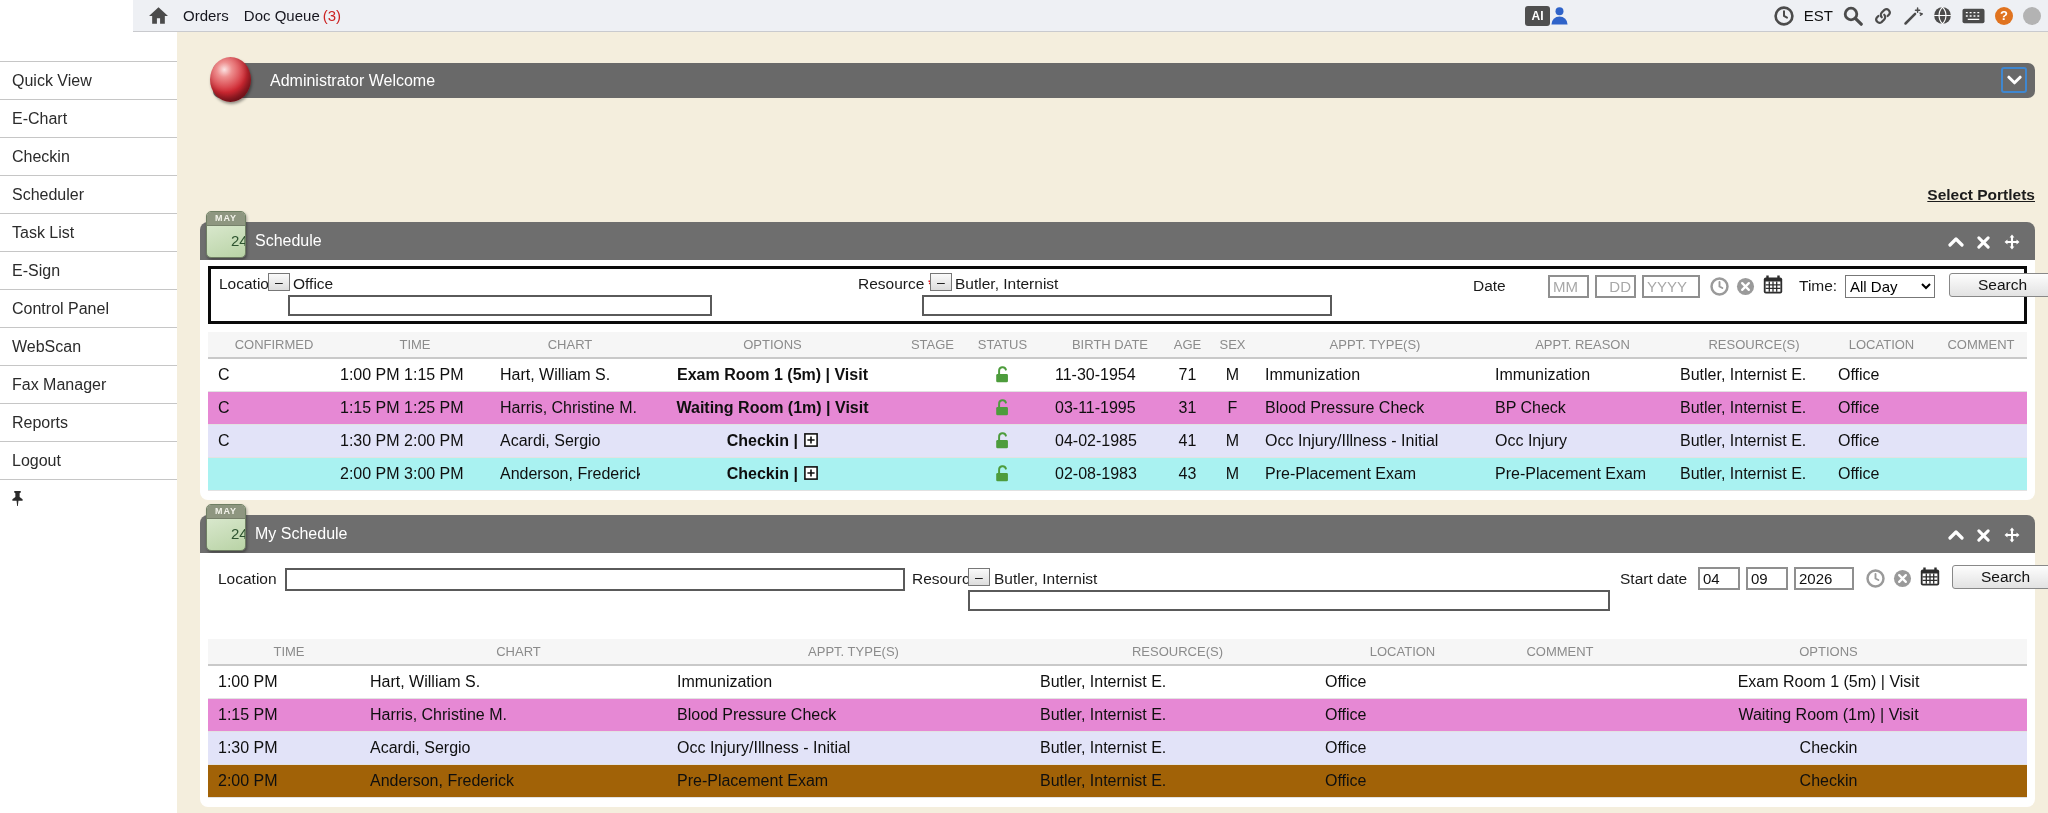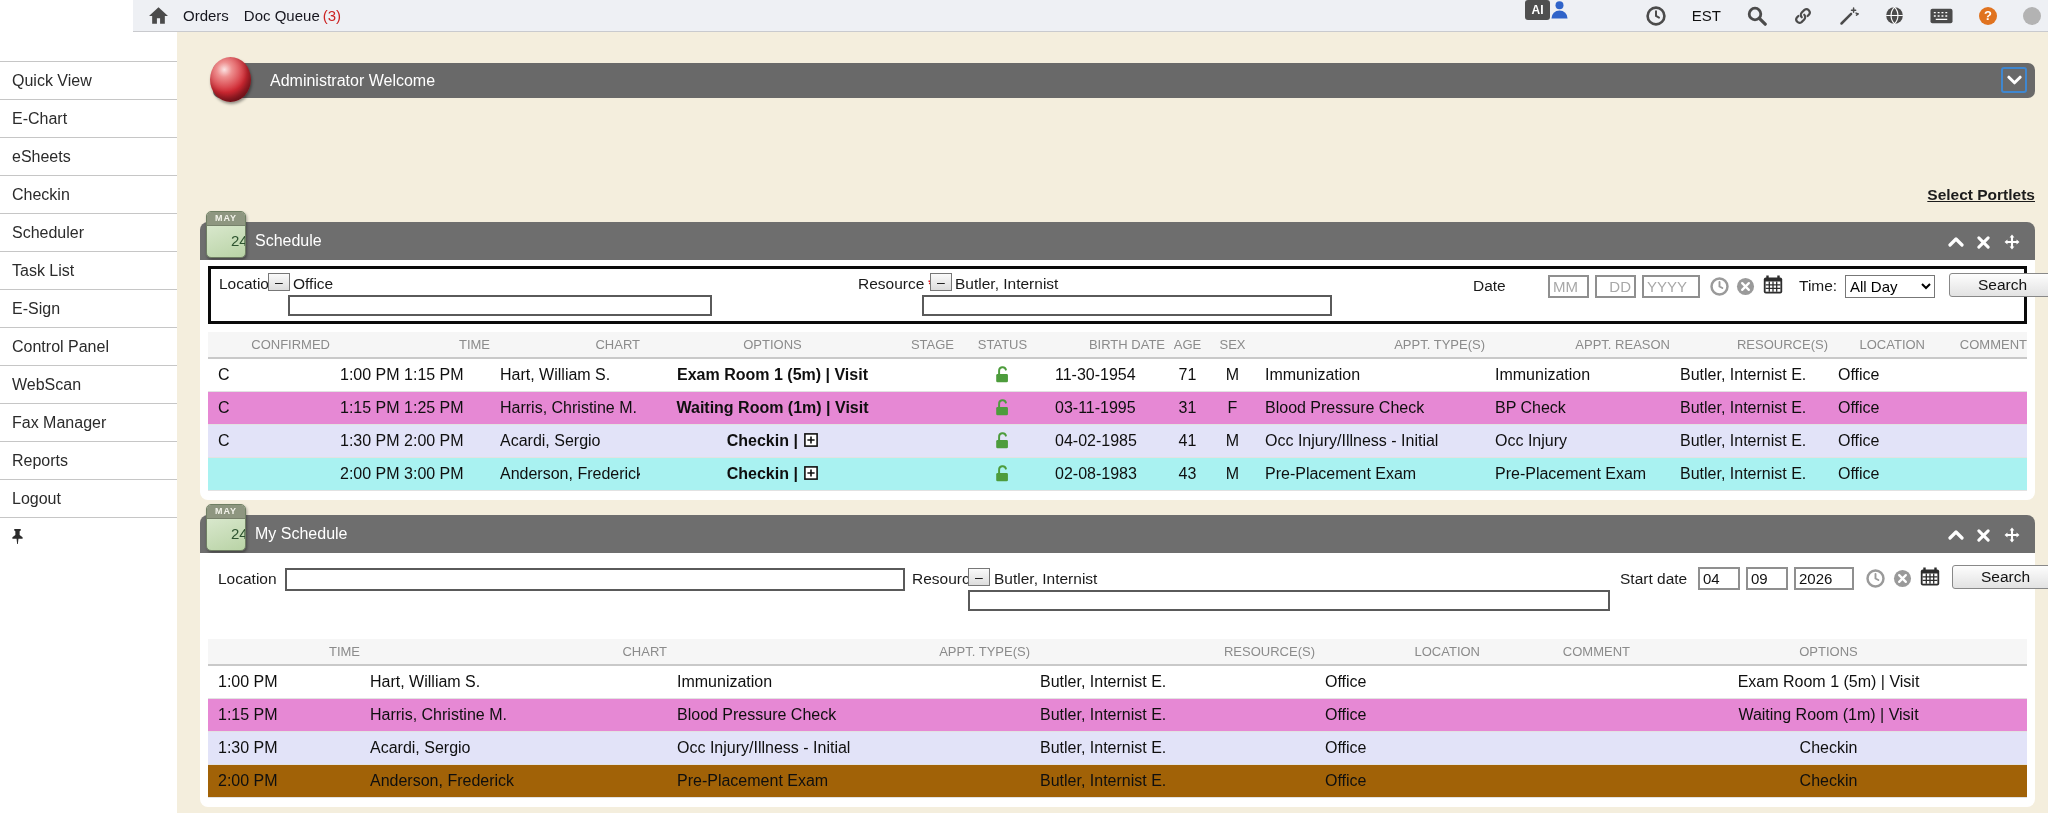--- a/index.html
+++ b/index.html
@@ -10,24 +10,24 @@
   .logo{height:61px;}
   .side-item{height:37px;border-top:1px solid #c6c6c6;display:flex;align-items:center;padding-left:12px;
              font-size:16px;color:#2b2b2b;cursor:pointer;background:#fff;}
   .pin-row{height:37px;border-top:1px solid #c6c6c6;display:flex;align-items:center;padding-left:11px;cursor:pointer;}
 
   
   .topbar{position:absolute;left:133px;top:0;right:0;height:31px;background:#eef0f4;border-bottom:1px solid #c9cace;z-index:3;}
   .tb-left{position:absolute;left:16px;top:0;height:31px;display:flex;align-items:center;gap:15px;}
   .tb-link{font-size:15px;color:#16161e;cursor:pointer;white-space:nowrap;}
   .red{color:#cc2222;margin-left:3px;}
-  .tb-mid{position:absolute;left:1392px;top:0;height:31px;display:flex;align-items:flex-start;}
+  .tb-mid{position:absolute;left:1392px;top:0;height:31px;display:flex;align-items:center;}
   .ai-badge{width:25px;height:20px;background:#4f4f4f;border-radius:3px;color:#fff;font-weight:bold;
             font-size:12px;display:flex;align-items:center;justify-content:center;cursor:pointer;}
-  .tb-right{position:absolute;right:7px;top:0;height:31px;display:flex;align-items:center;gap:26px;}
+  .tb-right{position:absolute;right:7px;top:0;height:31px;display:flex;align-items:center;gap:10px;}
   .tz{font-size:15px;color:#101010;}
   .help-circle{width:18px;height:18px;border-radius:50%;background:#e0731f;color:#fff;font-weight:bold;
                font-size:13px;display:flex;align-items:center;justify-content:center;cursor:pointer;}
   .gray-circle{width:18px;height:18px;border-radius:50%;background:#b3b3b3;cursor:pointer;}
   .icn{display:flex;align-items:center;cursor:pointer;}
 
   
   .welcome{position:absolute;left:213px;top:63px;width:1822px;height:35px;background:#696969;border-radius:7px;z-index:1;}
   .orb{position:absolute;left:-3px;top:-6px;width:41px;height:45px;border-radius:50%;
        background:radial-gradient(circle at 35% 28%, #fbe3e3 0%, #ee8f8f 18%, #d02832 55%, #7e0e1a 100%);
@@ -64,21 +64,21 @@
   .inp-sm::placeholder{color:#a8a8a8;}
   .sel{position:absolute;height:23px;border:1.5px solid #777;background:#fff;font-size:15px;
        font-family:"Liberation Sans",sans-serif;}
   .btn{position:absolute;border:1.5px solid #888;border-radius:3px;background:linear-gradient(#fdfdfd,#e2e2e2);
        font-size:15.5px;padding:2px 28px;font-family:"Liberation Sans",sans-serif;cursor:pointer;color:#111;}
   .req{color:#dd0000;font-weight:bold;margin-left:4px;}
   .fic{position:absolute;cursor:pointer;display:flex;}
 
   
   table.grid{border-collapse:collapse;table-layout:fixed;width:1819px;}
-  table.grid th{font-weight:normal;font-size:13px;color:#8b8b8b;text-align:right;padding:0 0 1px 10px;
+  table.grid th{font-weight:normal;font-size:13px;color:#8b8b8b;text-align:center;padding:0 0 1px 10px;
                 white-space:nowrap;overflow:hidden;}
   table.grid thead tr{height:26px;background:#f6f6f6;border-bottom:2px solid #c9c9c9;}
   table.grid td{font-size:16px;color:#0f0f0f;padding:0 0 0 10px;white-space:nowrap;overflow:hidden;}
   table.grid tbody tr{height:33px;border-bottom:1px solid #e2e2e2;cursor:pointer;}
   table.grid .c{text-align:center;padding:0;}
   .b{font-weight:bold;}
   .sched-table{position:absolute;left:8px;top:72px;}
   .mysched-table{position:absolute;left:8px;top:86px;}
   .plusbox{display:inline-flex;vertical-align:-1px;margin-left:2px;}
 </style>
@@ -147,21 +147,20 @@
       <span class="help-circle">?</span>
       <span class="gray-circle"></span>
     </div>
   </header>
 
   <aside class="sidebar">
     <div class="logo"></div>
     <nav id="sidebar-menu">
         <div class="side-item">Quick View</div>
         <div class="side-item">E-Chart</div>
-        <div class="side-item">eSheets</div>
         <div class="side-item">Checkin</div>
         <div class="side-item">Scheduler</div>
         <div class="side-item">Task List</div>
         <div class="side-item">E-Sign</div>
         <div class="side-item">Control Panel</div>
         <div class="side-item">WebScan</div>
         <div class="side-item">Fax Manager</div>
         <div class="side-item">Reports</div>
         <div class="side-item">Logout</div>
       </nav>

